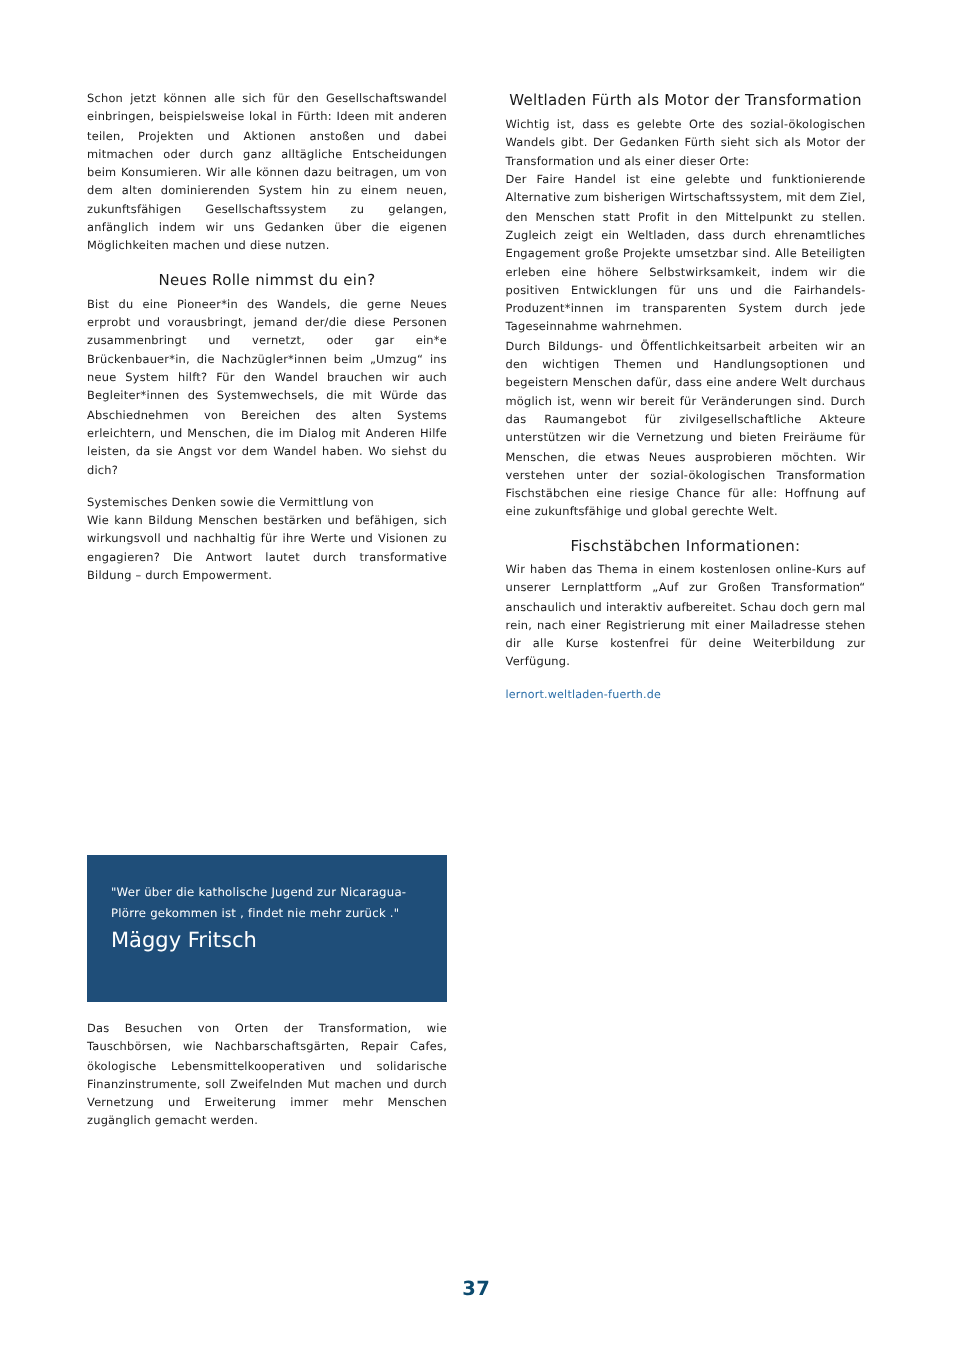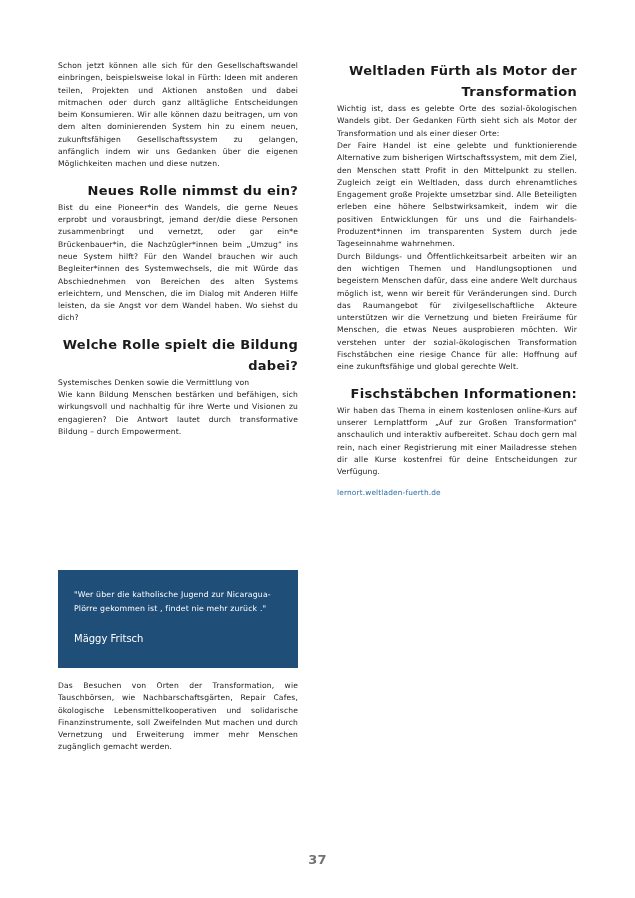--- a/index.html
+++ b/index.html
@@ -32,25 +32,25 @@
   .col.left  { left: 58px; top: 60px; }
   .col.right { left: 337px; top: 60px; }
 
   .col p {
     margin: 0 0 0 0;
     text-align: justify;
   }
   .col p.gap-after { margin-bottom: 9px; }
 
   h3.sub {
-    font-size: 13px;
-    font-weight: bold;
+    font-size: 10px;
+    font-weight: normal;
     margin: 0 0 1px 0;
     letter-spacing: 0.02em;
-    text-align: right;
+    text-align: center;
   }
 
   
   .quote-block {
     position: absolute;
     left: 58px;
     top: 570px;
     width: 240px;
     height: 98px;
     background: #1f4e79;
@@ -58,23 +58,23 @@
     box-sizing: border-box;
     padding: 18px 16px 12px 16px;
   }
   .quote-text {
     font-size: 7.8px;
     line-height: 1.75;
     letter-spacing: 0.02em;
     margin: 0;
   }
   .quote-author {
-    font-size: 10px;
+    font-size: 14px;
     line-height: 1.5;
-    margin: 16px 0 0 0;
+    margin: 2px 0 0 0;
   }
 
   
   .col.bottom-left {
     left: 58px;
     top: 680px;
     width: 240px;
   }
 
   
@@ -97,53 +97,52 @@
   .logo svg { display: block; }
 
   .page-number {
     position: absolute;
     left: 0;
     top: 852px;
     width: 635px;
     text-align: center;
     font-size: 13px;
     font-weight: bold;
-    color: #737373;
+    color: #0c4a6e;
     letter-spacing: 0.02em;
   }
 </style>
 </head>
 <body>
 
 <div class="page">
 
   <div class="col left">
     <p class="gap-after">Schon jetzt können alle sich für den Gesellschaftswandel einbringen, beispielsweise lokal in Fürth: Ideen mit anderen teilen, Projekten und Aktionen anstoßen und dabei mitmachen oder durch ganz alltägliche Entscheidungen beim Konsumieren. Wir alle können dazu beitragen, um von dem alten dominierenden System hin zu einem neuen, zukunftsfähigen Gesellschaftssystem zu gelangen, anfänglich indem wir uns Gedanken über die eigenen Möglichkeiten machen und diese nutzen.</p>
     <h3 class="sub">Neues Rolle nimmst du ein?</h3>
     <p class="gap-after">Bist du eine Pioneer*in des Wandels, die gerne Neues erprobt und vorausbringt, jemand der/die diese Personen zusammenbringt und vernetzt, oder gar ein*e Brückenbauer*in, die Nachzügler*innen beim „Umzug“ ins neue System hilft? Für den Wandel brauchen wir auch Begleiter*innen des Systemwechsels, die mit Würde das Abschiednehmen von Bereichen des alten Systems erleichtern, und Menschen, die im Dialog mit Anderen Hilfe leisten, da sie Angst vor dem Wandel haben. Wo siehst du dich?</p>
-    <h3 class="sub">Welche Rolle spielt die Bildung dabei?</h3>
     <p>Systemisches Denken sowie die Vermittlung von</p>
     <p>Wie kann Bildung Menschen bestärken und befähigen, sich wirkungsvoll und nachhaltig für ihre Werte und Visionen zu engagieren? Die Antwort lautet durch transformative Bildung – durch Empowerment.</p>
   </div>
 
   <div class="quote-block">
     <p class="quote-text">"Wer über die katholische Jugend zur Nicaragua-Plörre gekommen ist ‚ findet nie mehr zurück ."</p>
     <p class="quote-author">Mäggy Fritsch</p>
   </div>
 
   <div class="col bottom-left">
     <p>Das Besuchen von Orten der Transformation, wie Tauschbörsen, wie Nachbarschaftsgärten, Repair Cafes, ökologische Lebensmittelkooperativen und solidarische Finanzinstrumente, soll Zweifelnden Mut machen und durch Vernetzung und Erweiterung immer mehr Menschen zugänglich gemacht werden.</p>
   </div>
 
   <div class="col right">
     <h3 class="sub">Weltladen Fürth als Motor der Transformation</h3>
     <p>Wichtig ist, dass es gelebte Orte des sozial-ökologischen Wandels gibt. Der Gedanken Fürth sieht sich als Motor der Transformation und als einer dieser Orte:</p>
     <p>Der Faire Handel ist eine gelebte und funktionierende Alternative zum bisherigen Wirtschaftssystem, mit dem Ziel, den Menschen statt Profit in den Mittelpunkt zu stellen. Zugleich zeigt ein Weltladen, dass durch ehrenamtliches Engagement große Projekte umsetzbar sind. Alle Beteiligten erleben eine höhere Selbstwirksamkeit, indem wir die positiven Entwicklungen für uns und die Fairhandels-Produzent*innen im transparenten System durch jede Tageseinnahme wahrnehmen.</p>
     <p class="gap-after">Durch Bildungs- und Öffentlichkeitsarbeit arbeiten wir an den wichtigen Themen und Handlungsoptionen und begeistern Menschen dafür, dass eine andere Welt durchaus möglich ist, wenn wir bereit für Veränderungen sind. Durch das Raumangebot für zivilgesellschaftliche Akteure unterstützen wir die Vernetzung und bieten Freiräume für Menschen, die etwas Neues ausprobieren möchten. Wir verstehen unter der sozial-ökologischen Transformation Fischstäbchen eine riesige Chance für alle: Hoffnung auf eine zukunftsfähige und global gerechte Welt.</p>
     <h3 class="sub">Fischstäbchen Informationen:</h3>
-    <p class="gap-after">Wir haben das Thema in einem kostenlosen online-Kurs auf unserer Lernplattform „Auf zur Großen Transformation“ anschaulich und interaktiv aufbereitet. Schau doch gern mal rein, nach einer Registrierung mit einer Mailadresse stehen dir alle Kurse kostenfrei für deine Entscheidungen zur Verfügung.</p>
+    <p class="gap-after">Wir haben das Thema in einem kostenlosen online-Kurs auf unserer Lernplattform „Auf zur Großen Transformation“ anschaulich und interaktiv aufbereitet. Schau doch gern mal rein, nach einer Registrierung mit einer Mailadresse stehen dir alle Kurse kostenfrei für deine Weiterbildung zur Verfügung.</p>
     <a class="weblink" href="#">lernort.weltladen-fuerth.de</a>
   </div>
 
 
   <div class="page-number">37</div>
 
 </div>
 
 </body></html>

